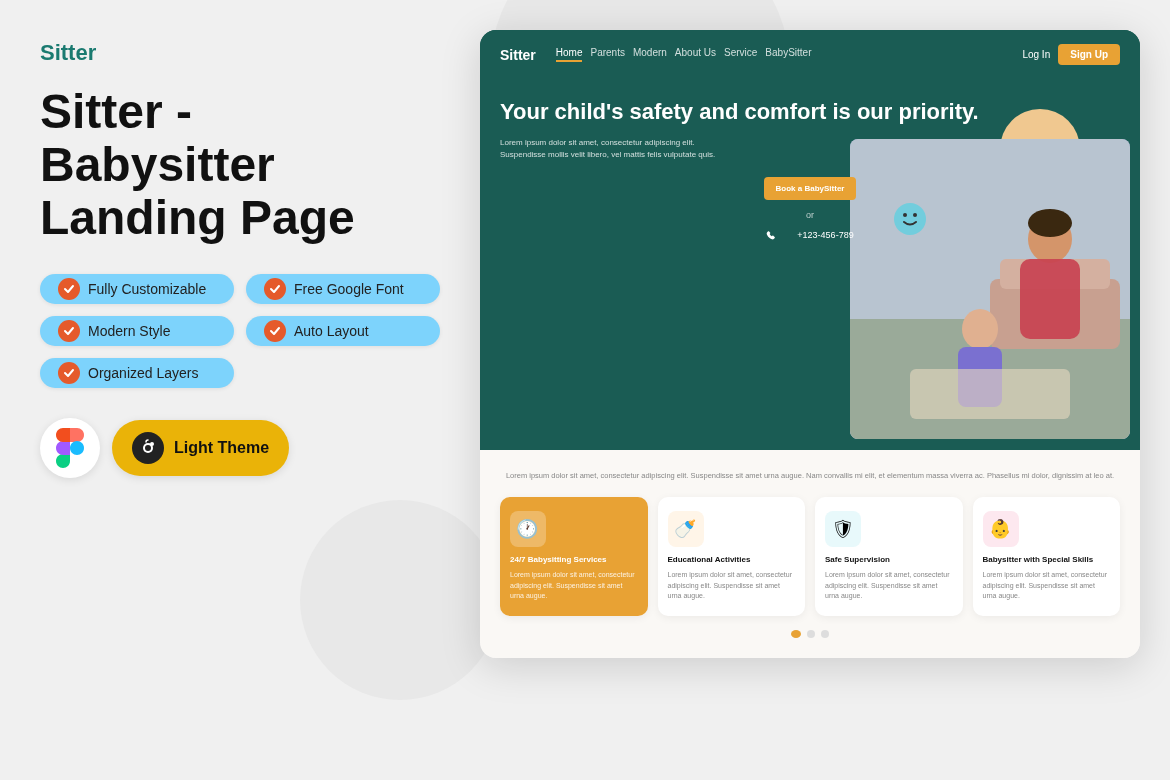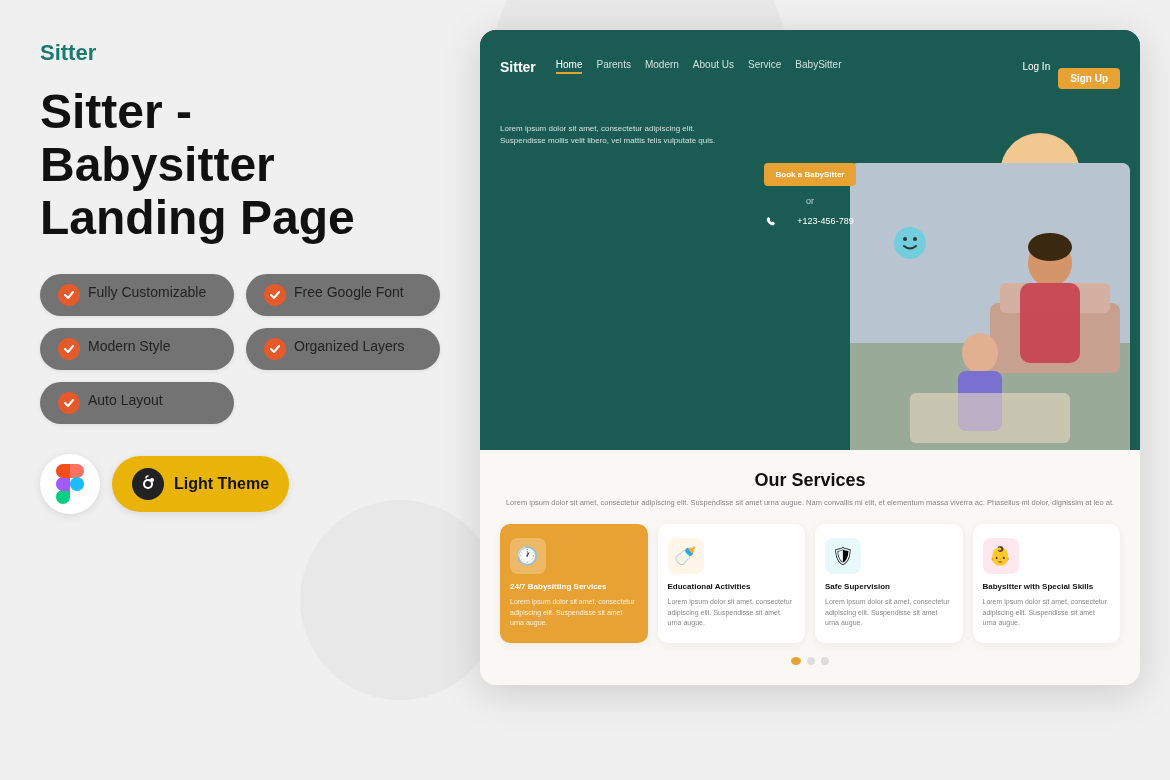--- a/index.html
+++ b/index.html
@@ -59,24 +59,25 @@
     }
 
     .features-grid {
       display: grid;
       grid-template-columns: 1fr 1fr;
       gap: 12px;
       margin-bottom: 30px;
     }
 
     .feature-badge {
-      background: #737373;
+      background: #7dd3fc;
       border-radius: 50px;
-      padding: 10px 18px;
-      display: flex;
+      padding: 4px 18px;
+      display: flex;
+      align-items: center;
       gap: 8px;
       font-size: 14px;
       font-weight: 500;
       color: #222;
       box-shadow: 0 1px 4px rgba(0,0,0,0.08);
     }
 
     .check-icon {
       width: 22px;
       height: 22px;
@@ -169,21 +170,21 @@
 
     .nav-brand {
       color: white;
       font-weight: 700;
       font-size: 14px;
       margin-right: 20px;
     }
 
     .nav-links {
       display: flex;
-      gap: 14px;
+      gap: 8px;
       flex: 1;
     }
 
     .nav-link {
       color: rgba(255,255,255,0.8);
       font-size: 10px;
       text-decoration: none;
     }
     .nav-link.active {
       color: white;
@@ -203,21 +204,20 @@
     }
 
     .nav-signup {
       background: #e8a234;
       color: white;
       border: none;
       border-radius: 4px;
       padding: 5px 12px;
       font-size: 10px;
       font-weight: 600;
-      margin-top: 24px;
     }
 
     
     .hero-content {
       display: flex;
       padding: 10px 20px 20px;
       position: relative;
       height: 340px;
     }
 
@@ -447,30 +447,30 @@
         </svg>
       </div>
       <span>Modern Style</span>
     </div>
     <div class="feature-badge">
       <div class="check-icon">
         <svg viewBox="0 0 12 12" fill="none" xmlns="http://www.w3.org/2000/svg">
           <path d="M2 6L5 9L10 3" stroke="white" stroke-width="2" stroke-linecap="round" stroke-linejoin="round"></path>
         </svg>
       </div>
-      <span>Organized Layers</span>
+      <span>Auto Layout</span>
     </div>
 
     <div class="feature-badge">
       <div class="check-icon">
         <svg viewBox="0 0 12 12" fill="none" xmlns="http://www.w3.org/2000/svg">
           <path d="M2 6L5 9L10 3" stroke="white" stroke-width="2" stroke-linecap="round" stroke-linejoin="round"></path>
         </svg>
       </div>
-      <span>Auto Layout</span>
+      <span>Organized Layers</span>
     </div>
   </div>
 
   <div class="bottom-badges">
     <div class="figma-badge">
 
       <svg width="28" height="40" viewBox="0 0 28 40" fill="none" xmlns="http://www.w3.org/2000/svg">
         <path d="M7 40C10.866 40 14 36.866 14 33V26H7C3.134 26 0 29.134 0 33C0 36.866 3.134 40 7 40Z" fill="#0ACF83"></path>
         <path d="M0 20C0 16.134 3.134 13 7 13H14V27H7C3.134 27 0 23.866 0 20Z" fill="#A259FF"></path>
         <path d="M0 7C0 3.134 3.134 0 7 0H14V14H7C3.134 14 0 10.866 0 7Z" fill="#F24E1E"></path>
@@ -507,20 +507,21 @@
         <a class="nav-link">BabySitter</a>
       </div>
       <div class="nav-actions">
         <span class="nav-login">Log In</span>
         <button class="nav-signup">Sign Up</button>
       </div>
     </div>
 
     <div class="hero-content">
       <div class="hero-text">
+        <div class="hero-title">Your child's safety and comfort is our priority.</div>
         <div class="hero-desc">Lorem ipsum dolor sit amet, consectetur adipiscing elit. Suspendisse mollis velit libero, vel mattis felis vulputate quis.</div>
         <div class="hero-cta">
           <button class="btn-book">Book a BabySitter</button>
           <span class="or-text">or</span>
           <span class="phone-text">
             <svg width="10" height="10" viewBox="0 0 10 10" fill="none">
               <path d="M9 7.5C9 7.7 8.9 7.9 8.7 8.1L8 8.8C7.6 9.2 7.1 9.4 6.5 9.4C6.4 9.4 6.3 9.4 6.2 9.3C5.5 9.2 4.8 8.9 4 8.3C3.7 8.1 3.4 7.9 3.1 7.6L2.4 6.9C2.1 6.6 1.9 6.3 1.7 6C1.1 5.2 0.8 4.5 0.7 3.8C0.6 3.2 0.8 2.7 1.2 2.3L1.9 1.6C2.1 1.4 2.3 1.3 2.5 1.3C2.7 1.3 2.9 1.4 3.1 1.6L4 2.5C4.2 2.7 4.3 2.9 4.3 3.1C4.3 3.4 4.1 3.6 3.9 3.8L3.6 4.1C3.8 4.5 4.1 4.9 4.5 5.3C4.9 5.7 5.3 6 5.9 6.2L6.2 5.9C6.4 5.7 6.7 5.6 6.9 5.6C7.1 5.6 7.3 5.7 7.5 5.9L8.4 6.8C8.6 7 8.7 7.2 8.7 7.4L9 7.5Z" fill="white"></path>
             </svg>
             <span>+123-456-789</span>
           </span>
@@ -556,21 +557,20 @@
             <circle cx="55" cy="76" r="2" fill="#333"></circle>
             <circle cx="65" cy="76" r="2" fill="#333"></circle>
             <path d="M54 83 Q60 88 66 83" stroke="#333" stroke-width="2" stroke-linecap="round" fill="none"></path>
           </svg>
         </div>
       </div>
     </div>
   </div>
 
   <div class="preview-services">
-    <div class="services-title">Our Services</div>
     <div class="services-desc">Lorem ipsum dolor sit amet, consectetur adipiscing elit. Suspendisse sit amet urna augue. Nam convallis mi elit, et elementum massa viverra ac. Phasellus mi dolor, dignissim at leo at.</div>
 
     <div class="services-cards">
 
       <div class="service-card active">
         <div class="service-icon" style="background: rgba(255,255,255,0.25);">🕐</div>
         <div class="service-name">24/7 Babysitting Services</div>
         <div class="service-text">Lorem ipsum dolor sit amet, consectetur adipiscing elit. Suspendisse sit amet urna augue.</div>
       </div>
 

